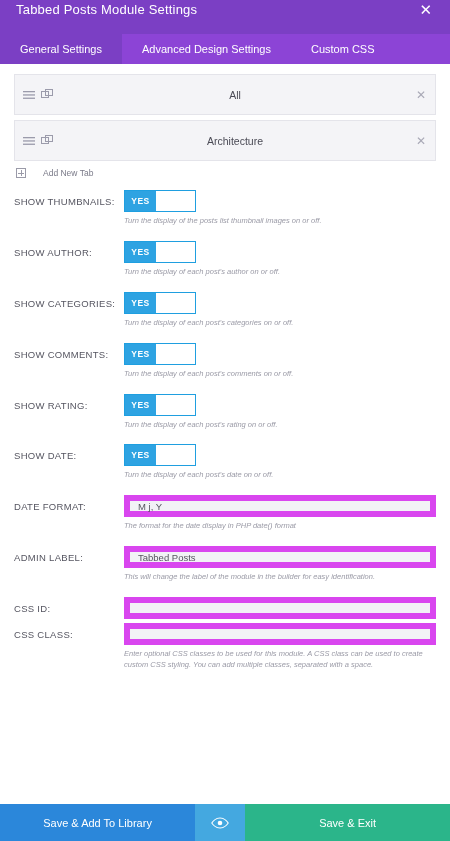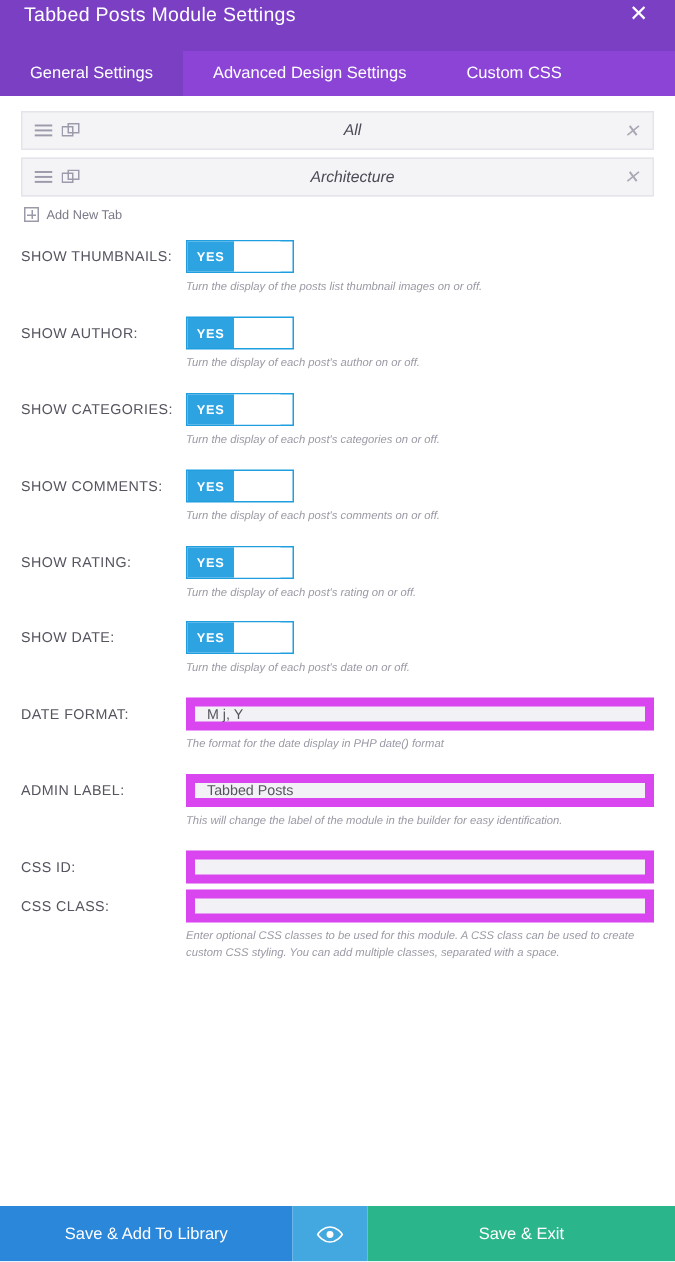--- a/index.html
+++ b/index.html
@@ -71,28 +71,27 @@
     right: 0;
     background: #ffffff;
     overflow: hidden;
   }
 
   
   .repeater {
     padding: 10px 14px 0 14px;
   }
   .rep-row {
-    height: 26px;
+    height: 41px;
     background: #f4f4f7;
     border: 1px solid #e4e4ea;
     display: flex;
     align-items: center;
     margin-bottom: 5px;
     position: relative;
-    font-style: italic;
   }
   .rep-handles {
     display: flex;
     align-items: center;
     gap: 6px;
     padding-left: 8px;
     color: #9b9bab;
   }
   .rep-label {
     flex: 1;
@@ -102,21 +101,21 @@
   }
   .rep-x {
     padding-right: 9px;
     color: #a9a9b6;
     font-size: 12px;
     cursor: pointer;
   }
   .add-new-tab {
     display: flex;
     align-items: flex-start;
-    gap: 5px;
+    gap: 17px;
     font-size: 8.5px;
     color: #7a7a88;
     padding: 2px 0 0 2px;
     cursor: pointer;
   }
   .plus-box {
     width: 10px; height: 10px;
     border: 1px solid #9a9aa8;
     position: relative;
     display: inline-block;

